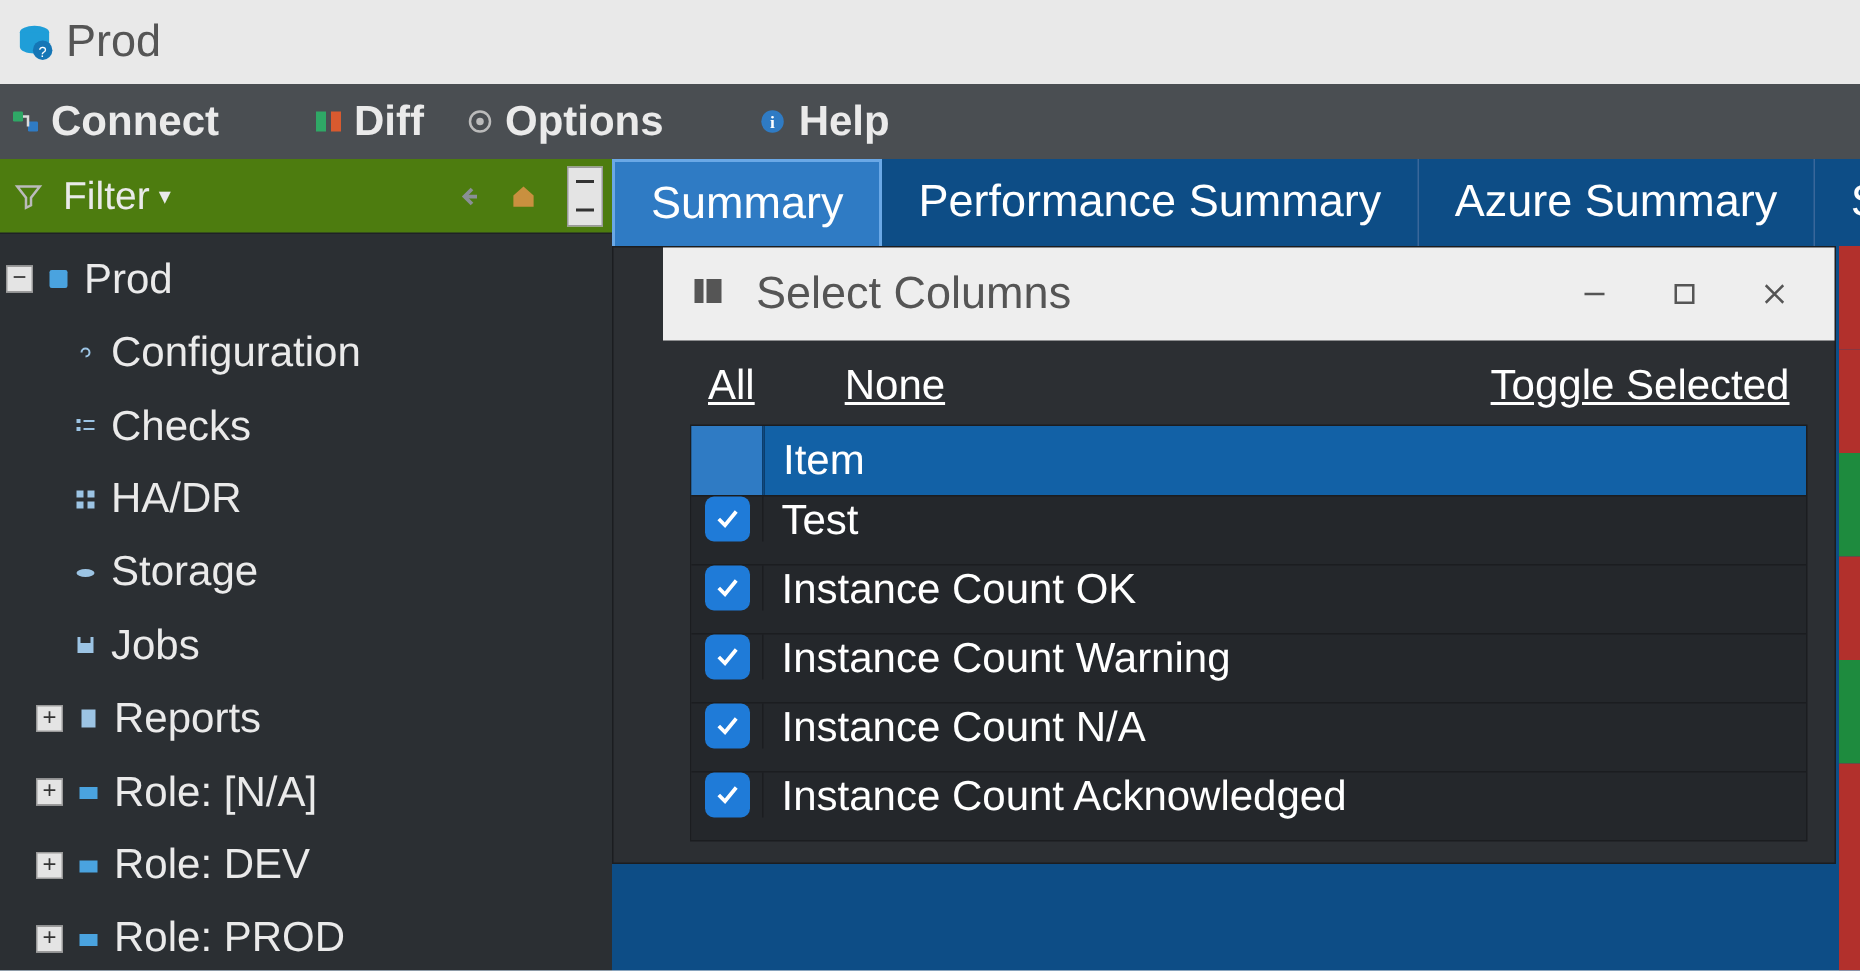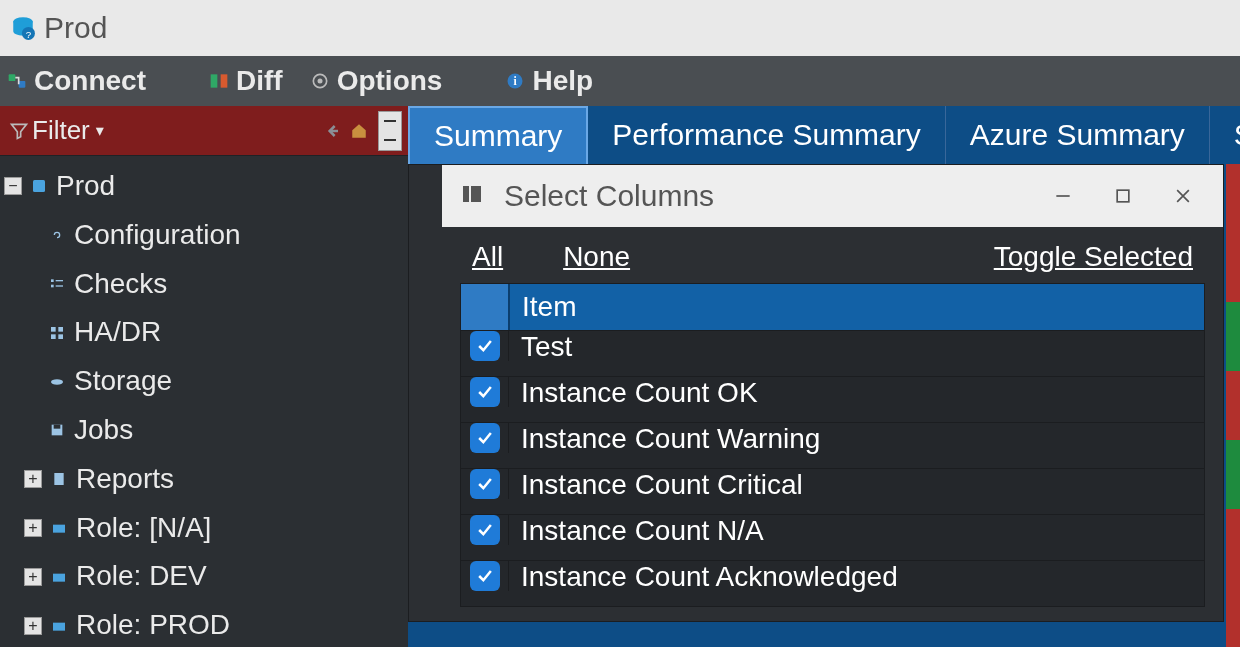--- a/index.html
+++ b/index.html
@@ -64,22 +64,23 @@
     background: #2b2f33;
     color: #eaeaea;
     display: flex;
     flex-direction: column;
   }
   .side-toolbar {
     height: 50px;
     display: flex;
     align-items: center;
     padding: 0 6px;
+    gap: 10px;
     font-size: 26px;
-    background: #7f1d1d;
+    background: #4d7c0f;
     border-bottom: 1px solid #1f2226;
   }
   .filter-label {
     display:flex; align-items:center; gap:6px; cursor:pointer;
   }
   .caret { font-size: 16px; }
   .side-toolbar .spacer { flex: 1; }
   .nav-icon {
     width:26px; height:26px; display:inline-flex;
     align-items:center; justify-content:center; cursor:pointer;
@@ -537,32 +538,20 @@
               <svg viewBox="0 0 24 24" width="20" height="20">
                   <path d="M5 12l5 5 9-11" stroke="#fff" stroke-width="3" fill="none"></path>
                 </svg>
             </span>
           </div>
           <div class="cell-item">
               <span>Instance Count Warning</span>
             </div>
         </div>
 
-        <div class="grid-row">
-          <div class="cell-check">
-            <span class="checkbox">
-              <svg viewBox="0 0 24 24" width="20" height="20">
-                  <path d="M5 12l5 5 9-11" stroke="#fff" stroke-width="3" fill="none"></path>
-                </svg>
-            </span>
-          </div>
-          <div class="cell-item">
-              <span>Instance Count Critical</span>
-            </div>
-        </div>
 
         <div class="grid-row">
           <div class="cell-check">
             <span class="checkbox">
               <svg viewBox="0 0 24 24" width="20" height="20">
                   <path d="M5 12l5 5 9-11" stroke="#fff" stroke-width="3" fill="none"></path>
                 </svg>
             </span>
           </div>
           <div class="cell-item">

